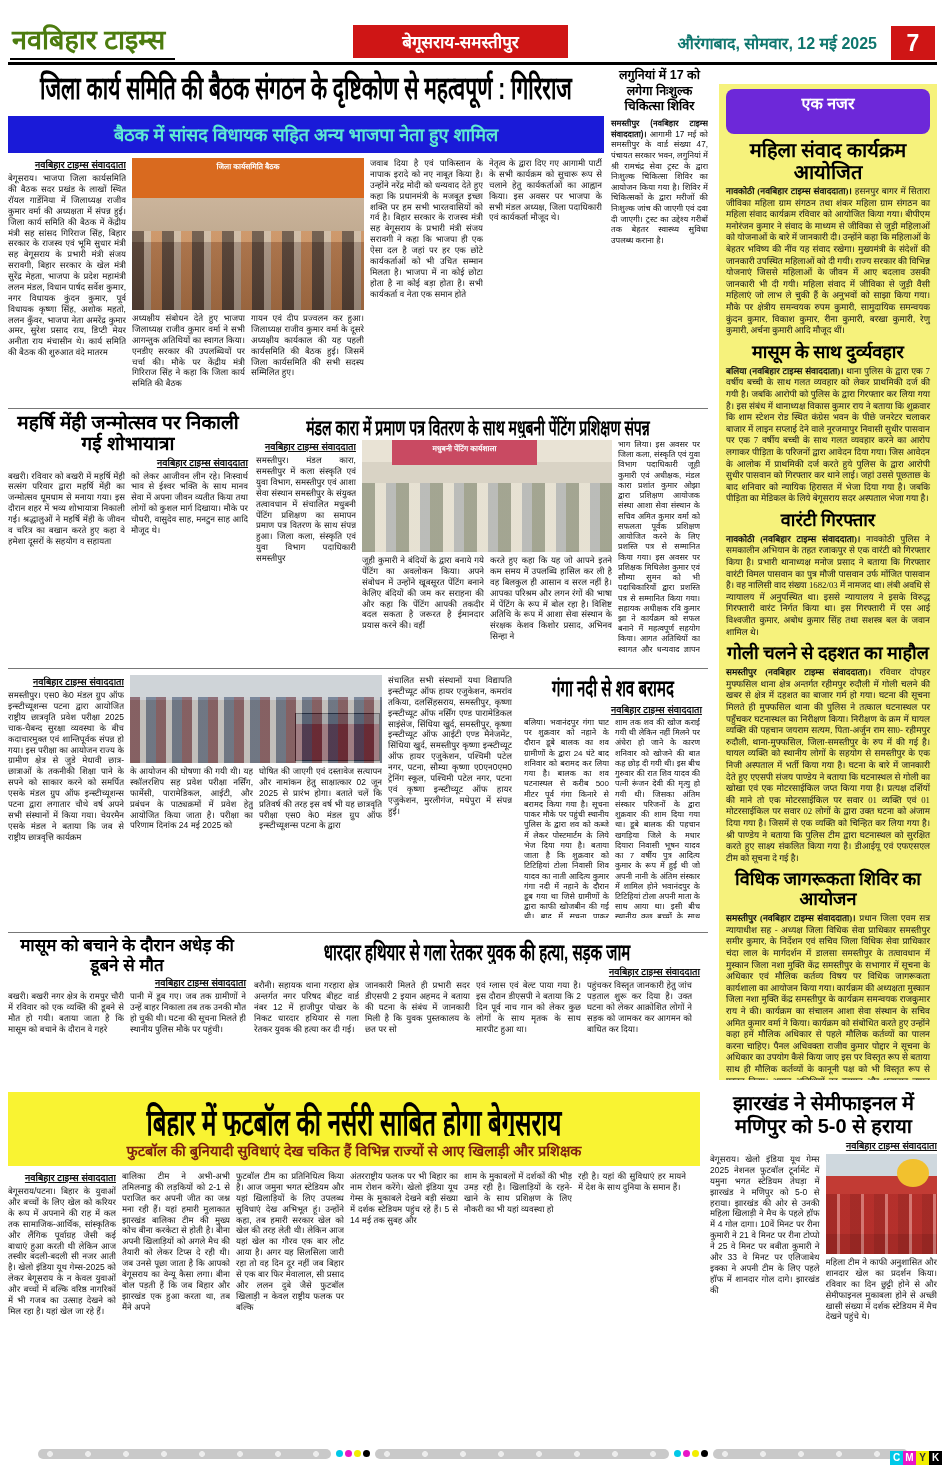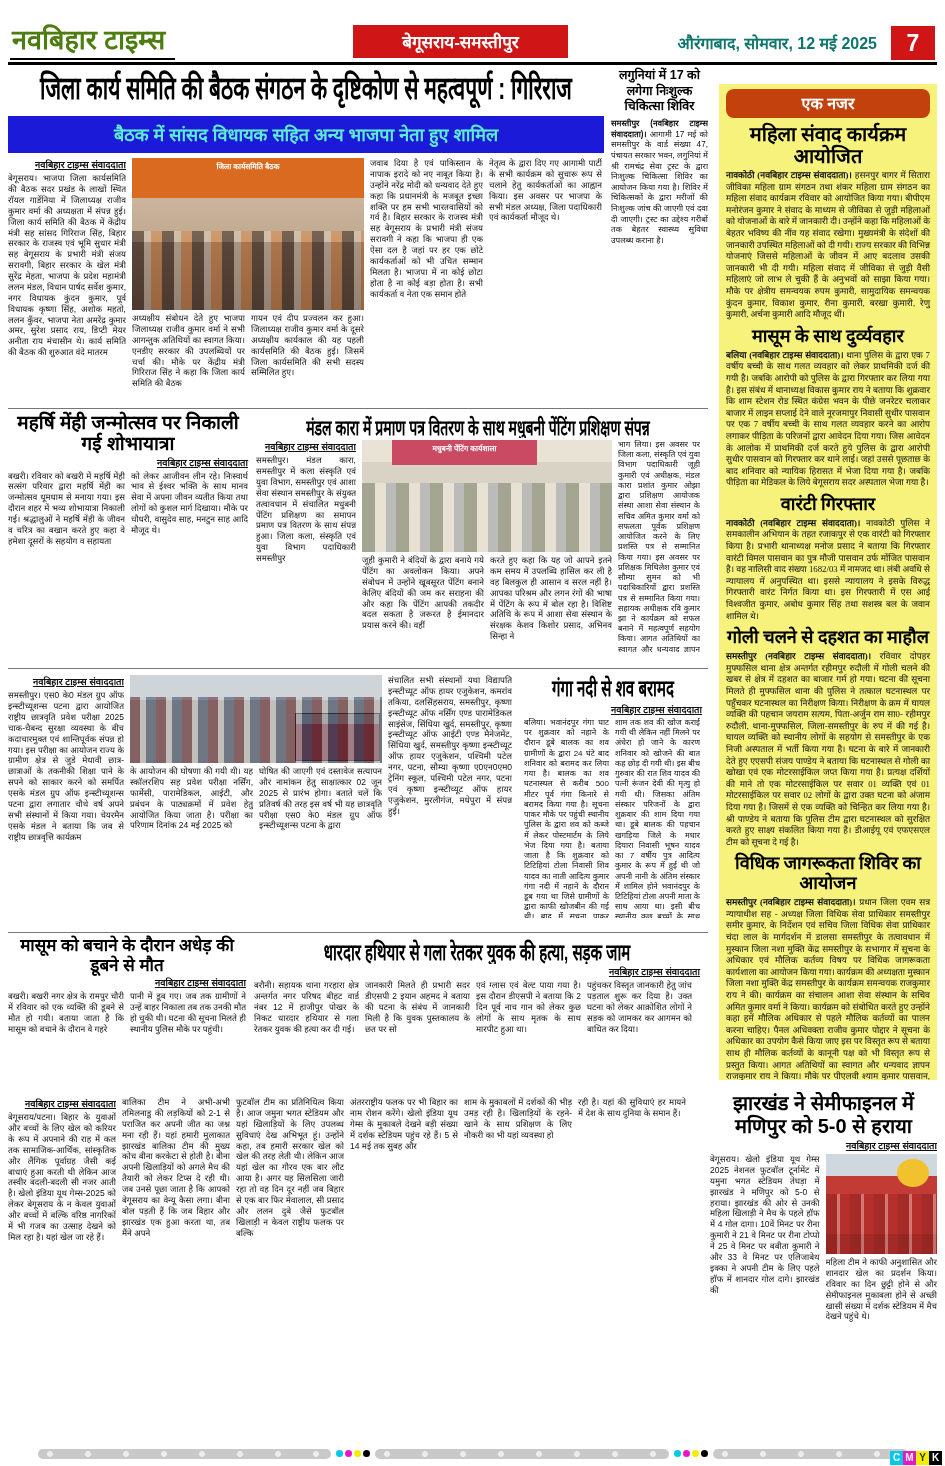--- a/index.html
+++ b/index.html
@@ -69,23 +69,23 @@
 
   
   .mah-h2 { font-size:19px; text-align:center; line-height:1.12; }
   .man-h2 { font-size:14px; text-align:center; height:26px; overflow:hidden; }
   .sch-h2 { font-size:19px; text-align:center; height:34px; overflow:hidden; }
   .gan-h2 { font-size:15px; text-align:center; height:30px; overflow:hidden; }
   .mas-h2 { font-size:17px; text-align:center; line-height:1.15; }
   .hat-h2 { font-size:15px; text-align:center; height:28px; overflow:hidden; }
 
   
-  .eknazar-pill { background:#c2410c; color:#fff; font-family:"Liberation Sans",sans-serif;
+  .eknazar-pill { background:#6d28d9; color:#fff; font-family:"Liberation Sans",sans-serif;
                   font-size:16px; font-weight:bold; text-align:center; border-radius:8px;
-                  padding:3px 0 4px; margin-bottom:5px; }
+                  padding:3px 0 20px; margin-bottom:5px; }
   .sb-item { margin-bottom:6px; }
   .sb-item h3 { font-size:18px; text-align:center; line-height:1.1; margin-bottom:3px; }
   .sb-item .sb-body { font-size:8.8px; line-height:1.32; text-align:justify; margin:0; }
   .sb-item .dl { font-weight:bold; }
 
   
   .bottom { position:absolute; top:1092px; left:8px; width:929px; display:flex; gap:10px; }
   .football { width:692px; }
   .fb-box { background:#f9f332; text-align:center; padding:4px 2px 6px; }
   .fb-h1 { font-size:24px; height:40px; overflow:hidden; }
@@ -262,20 +262,24 @@
       <div class="sb-item">
         <h3>विधिक जागरूकता शिविर का आयोजन</h3>
         <p class="sb-body"><b class="dl">समस्तीपुर (नवबिहार टाइम्स संवाददाता)।</b> <span>प्रधान जिला एवम सत्र न्यायाधीश सह - अध्यक्ष जिला विधिक सेवा प्राधिकार समस्तीपुर समीर कुमार, के निर्देशन एवं सचिव जिला विधिक सेवा प्राधिकार चंदा लाल के मार्गदर्शन में डालसा समस्तीपुर के तत्वावधान में मुस्कान जिला नशा मुक्ति केंद्र समस्तीपुर के सभागार में सूचना के अधिकार एवं मौलिक कर्तव्य विषय पर विधिक जागरूकता कार्यशाला का आयोजन किया गया। कार्यक्रम की अध्यक्षता मुस्कान जिला नशा मुक्ति केंद्र समस्तीपुर के कार्यक्रम समन्वयक राजकुमार राय ने की। कार्यक्रम का संचालन आशा सेवा संस्थान के सचिव अमित कुमार वर्मा ने किया। कार्यक्रम को संबोधित करते हुए उन्होंने कहा हमें मौलिक अधिकार से पहले मौलिक कर्तव्यों का पालन करना चाहिए। पैनल अधिवक्ता राजीव कुमार पोद्दार ने सूचना के अधिकार का उपयोग कैसे किया जाए इस पर विस्तृत रूप से बताया साथ ही मौलिक कर्तव्यों के कानूनी पक्ष को भी विस्तृत रूप से प्रस्तुत किया। आगत अतिथियों का स्वागत और धन्यवाद ज्ञापन राजकुमार राय ने किया। मौके पर पीएलवी श्याम कुमार पासवान, राहुल कुमार आदि ने कार्यक्रम को सफल बनाने में महत्वपूर्ण भूमिका निभाई।</span></p>
       </div>
 
     </aside>
   </div>
 
   <div class="bottom">
     <div class="football">
+      <div class="fb-box">
+        <h1 class="fb-h1"><span class="stretch">बिहार में फुटबॉल की नर्सरी साबित होगा बेगूसराय</span></h1>
+        <div class="fb-sub">फुटबॉल की बुनियादी सुविधाएं देख चकित हैं विभिन्न राज्यों से आए खिलाड़ी और प्रशिक्षक</div>
+      </div>
       <div class="fb-cols cols">
         <div class="c" style="width:108px">
           <div class="byline">नवबिहार टाइम्स संवाददाता</div>
           <span>बेगूसराय/पटना। बिहार के युवाओं और बच्चों के लिए खेल को करियर के रूप में अपनाने की राह में कल तक सामाजिक-आर्थिक, सांस्कृतिक और लैंगिक पूर्वाग्रह जैसी कई बाधाएं हुआ करती थी लेकिन आज तस्वीर बदली-बदली सी नजर आती है। खेलो इंडिया यूथ गेम्स-2025 को लेकर बेगूसराय के न केवल युवाओं और बच्चों में बल्कि वरिष्ठ नागरिकों में भी गजब का उत्साह देखने को मिल रहा है। यहां खेल जा रहे हैं।</span>
         </div>
         <div class="c" style="width:108px">बालिका टीम ने अभी-अभी तमिलनाडु की लड़कियों को 2-1 से पराजित कर अपनी जीत का जश्न मना रही हैं। यहां हमारी मुलाकात झारखंड बालिका टीम की मुख्य कोच बीना करकेटा से होती है। बीना अपनी खिलाड़ियों को अगले मैच की तैयारी को लेकर टिप्स दे रही थी। जब उनसे पूछा जाता है कि आपको बेगूसराय का वेन्यू कैसा लगा। बीना बोल पड़ती हैं कि जब बिहार और झारखंड एक हुआ करता था, तब मैंने अपने</div>
         <div class="c" style="width:108px">फुटबॉल टीम का प्रतिनिधित्व किया है। आज जमुना भगत स्टेडियम और यहां खिलाड़ियों के लिए उपलब्ध सुविधाएं देख अभिभूत हूं। उन्होंने कहा, तब हमारी सरकार खेल को खेल की तरह लेती थी। लेकिन आज यहां खेल का गौरव एक बार लौट आया है। अगर यह सिलसिला जारी रहा तो वह दिन दूर नहीं जब बिहार से एक बार फिर मेवालाल, सी प्रसाद और ललन दुबे जैसे फुटबॉल खिलाड़ी न केवल राष्ट्रीय फलक पर बल्कि</div>
         <div class="c" style="width:108px">अंतरराष्ट्रीय फलक पर भी बिहार का नाम रोशन करेंगे। खेलो इंडिया यूथ गेम्स के मुकाबले देखने बड़ी संख्या में दर्शक स्टेडियम पहुंच रहे हैं। 5 से 14 मई तक सुबह और</div>
         <div class="c" style="width:108px">शाम के मुकाबलों में दर्शकों की भीड़ उमड़ रही है। खिलाड़ियों के रहने-खाने के साथ प्रशिक्षण के लिए नौकरी का भी यहां व्यवस्था हो</div>
         <div class="c" style="width:108px">रही है। यहां की सुविधाएं हर मायने में देश के साथ दुनिया के समान हैं।</div>

